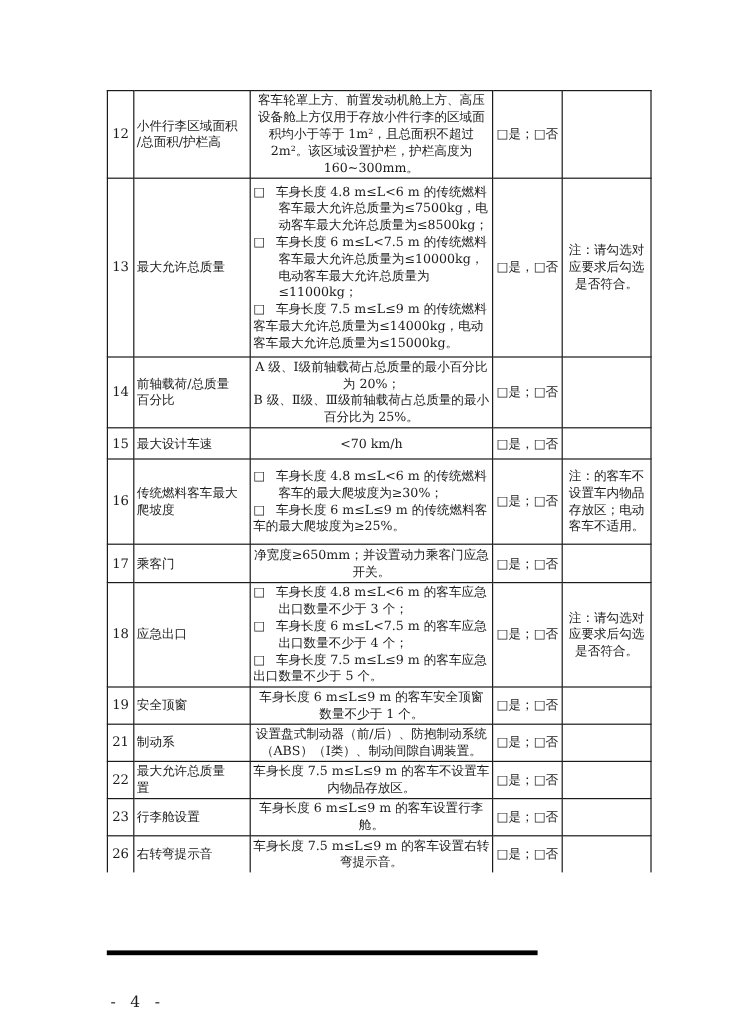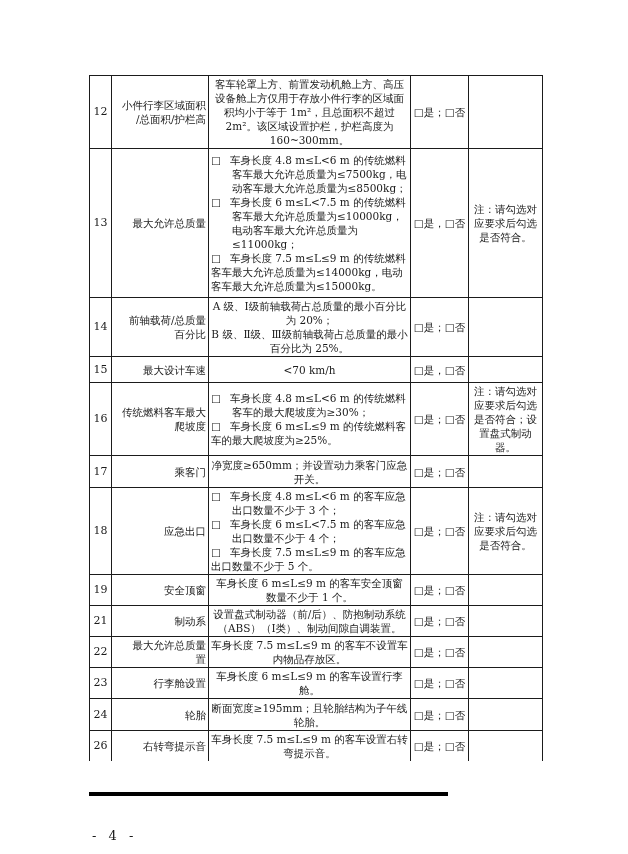--- a/index.html
+++ b/index.html
@@ -20,21 +20,21 @@
     line-height:14px;
   }
   .doc-table td{
     border:1px solid #1b1b1b;
     vertical-align:middle;
     padding:1px 2px;
     overflow:hidden;
   }
   .doc-table tr:last-child td{border-bottom:none;}
   .cell-no{text-align:center;font-size:11px;}
-  .cell-item{text-align:right;white-space:pre-line;}
+  .cell-item{text-align:left;white-space:pre-line;}
   .cell-req{padding:1px 3px;}
   .req-center{text-align:center;white-space:pre-line;}
   .bullet{
     text-align:left;
     padding-left:21px;
     text-indent:-21px;
   }
   .bullet:last-child{padding-left:0;text-indent:0;}
   .bullet-box{margin-right:9px;}
   .cell-ans{text-align:center;white-space:nowrap;padding:1px 0;}
@@ -106,21 +106,21 @@
         </tr>
         <tr style="height: 71px;">
           <td class="cell-no">16</td>
           <td class="cell-item">传统燃料客车最大
 爬坡度</td>
           <td class="cell-req">
             <div class="bullet"><span class="bullet-box">□</span><span>车身长度 4.8 m≤L&lt;6 m 的传统燃料客车的最大爬坡度为≥30%；</span></div>
             <div class="bullet"><span class="bullet-box">□</span><span>车身长度 6 m≤L≤9 m 的传统燃料客车的最大爬坡度为≥25%。</span></div>
           </td>
           <td class="cell-ans"><span class="chk">□是</span><span>；</span><span class="chk">□否</span></td>
-          <td class="cell-note">注：请勾选对应要求后勾选是否符合；设置盘式制动器。</td>
+          <td class="cell-note">注：的客车不设置车内物品存放区；电动客车不适用。</td>
         </tr>
         <tr style="height: 32px;">
           <td class="cell-no">17</td>
           <td class="cell-item">乘客门</td>
           <td class="cell-req">
             <div class="req-center">净宽度≥650mm；并设置动力乘客门应急开关。</div>
           </td>
           <td class="cell-ans"><span class="chk">□是</span><span>；</span><span class="chk">□否</span></td>
           <td class="cell-note"></td>
         </tr>
@@ -165,29 +165,20 @@
         </tr>
         <tr style="height: 29px;">
           <td class="cell-no">23</td>
           <td class="cell-item">行李舱设置</td>
           <td class="cell-req">
             <div class="req-center">车身长度 6 m≤L≤9 m 的客车设置行李舱。</div>
           </td>
           <td class="cell-ans"><span class="chk">□是</span><span>；</span><span class="chk">□否</span></td>
           <td class="cell-note"></td>
         </tr>
-        <tr style="height: 32px;">
-          <td class="cell-no">24</td>
-          <td class="cell-item">轮胎</td>
-          <td class="cell-req">
-            <div class="req-center">断面宽度≥195mm；且轮胎结构为子午线轮胎。</div>
-          </td>
-          <td class="cell-ans"><span class="chk">□是</span><span>；</span><span class="chk">□否</span></td>
-          <td class="cell-note"></td>
-        </tr>
         <tr style="height: 30px;">
           <td class="cell-no">26</td>
           <td class="cell-item">右转弯提示音</td>
           <td class="cell-req">
             <div class="req-center">车身长度 7.5 m≤L≤9 m 的客车设置右转弯提示音。</div>
           </td>
           <td class="cell-ans"><span class="chk">□是</span><span>；</span><span class="chk">□否</span></td>
           <td class="cell-note"></td>
         </tr>
       </tbody>

